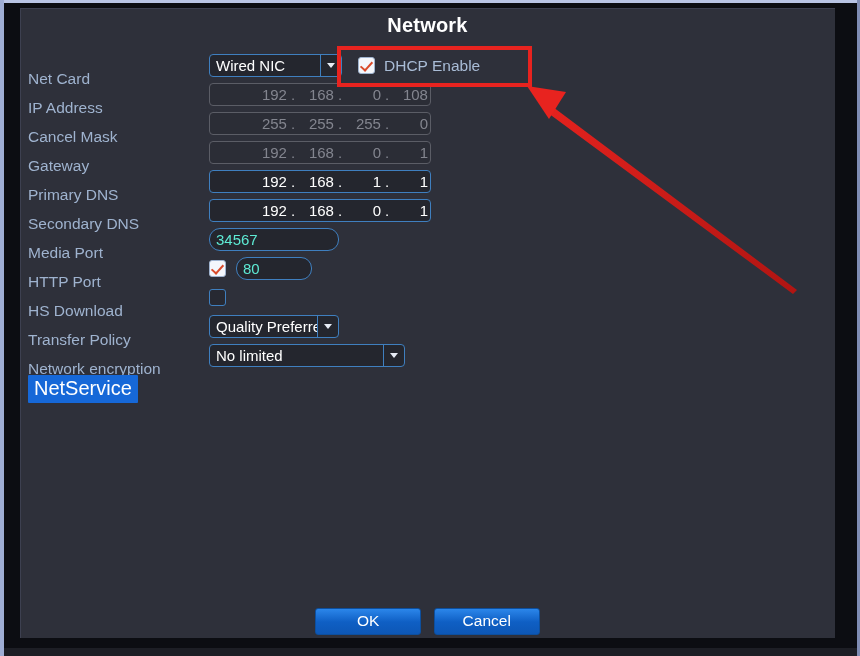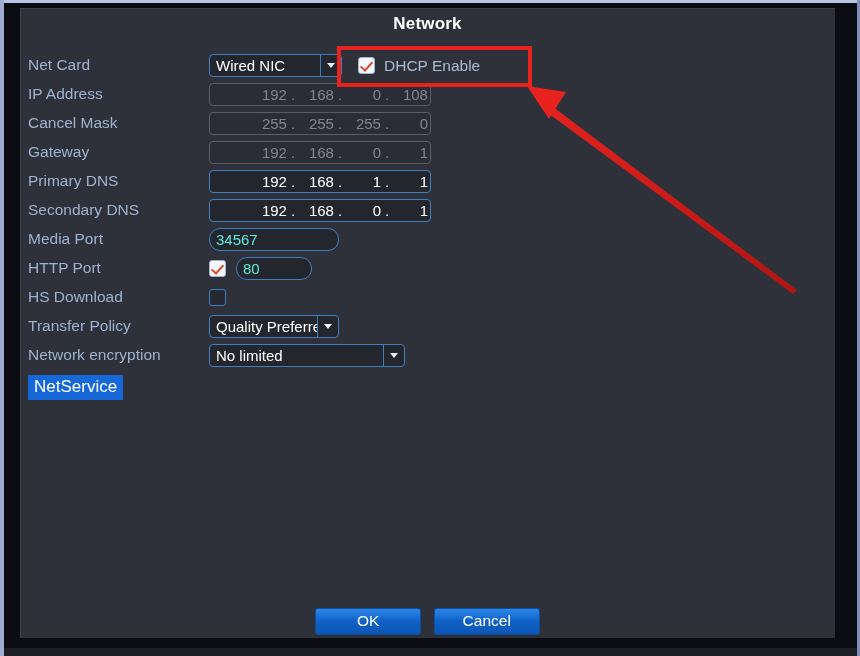--- a/index.html
+++ b/index.html
@@ -55,40 +55,40 @@
     height: 630px;
     background: #2e303a;
     box-shadow: inset 1px 1px 0 #3d4050;
   }
   .dlg-title {
     position: absolute;
     left: 0; top: 6px;
     width: 100%;
     text-align: center;
     color: #ffffff;
-    font-size: 17px;
+    font-size: 20px;
     font-weight: bold;
     letter-spacing: 0.2px;
   }
 
   
   .form {
     position: absolute;
     left: 0;
     top: 46px;
     width: 100%;
   }
   .row {
     position: relative;
     height: 29px;
   }
   .lbl {
     position: absolute;
     left: 8px;
-    top: 2px;
+    top: 16px;
     color: #9fb3cf;
     font-size: 15.5px;
     white-space: nowrap;
   }
   .ctrl {
     position: absolute;
     left: 189px;
     top: 0;
   }
 
@@ -206,21 +206,21 @@
     vertical-align: middle;
   }
 
   
   .netservice {
     position: absolute;
     left: 8px;
     top: 2px;
     background: #1668d8;
     color: #ffffff;
-    font-size: 17px;
+    font-size: 20px;
     padding: 2px 6px 3px 6px;
     border-radius: 1px;
   }
 
   
   .footer {
     position: absolute;
     left: 0;
     top: 600px;
     width: 100%;

